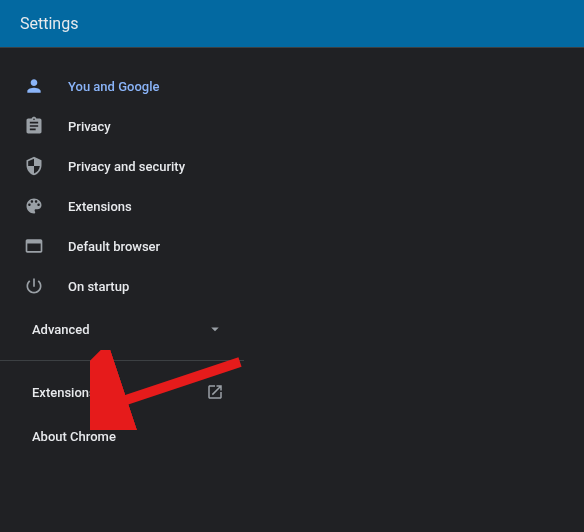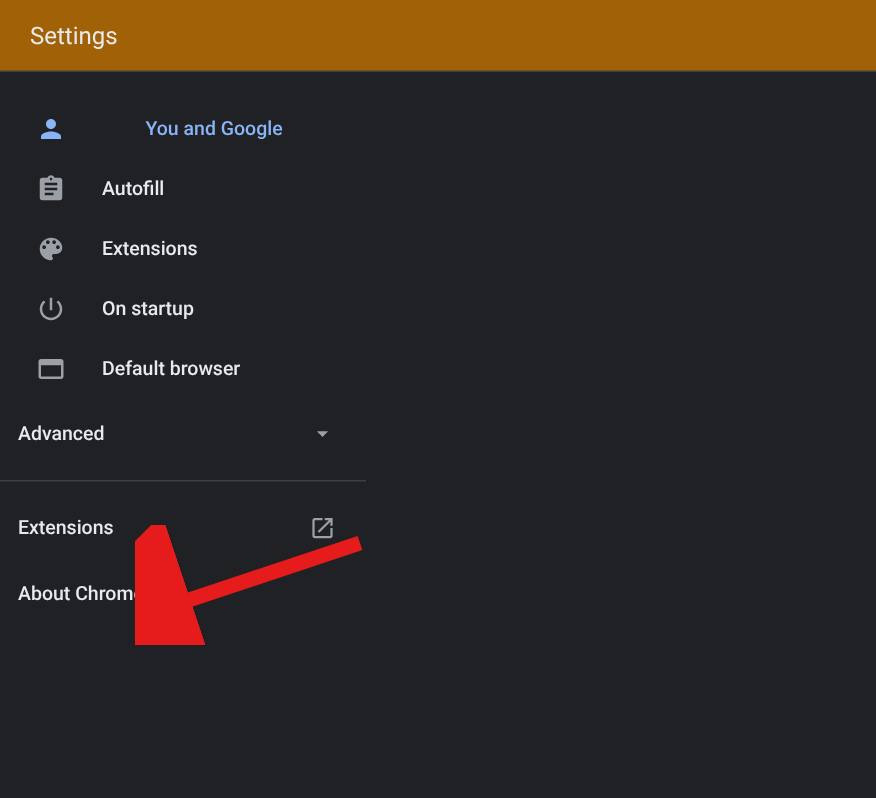--- a/index.html
+++ b/index.html
@@ -6,41 +6,41 @@
   body {
     width: 584px;
     height: 532px;
     background: #202124;
     font-family: Roboto, Arial, sans-serif;
     color: #e8eaed;
     overflow: hidden;
     position: relative;
   }
   .header {
-    background: #a16207;
+    background: #0369a1;
     padding: 14px 20px;
     font-size: 16px;
     color: #e8eaed;
     border-bottom: 1px solid #3c4043;
   }
   .nav {
     padding-top: 18px;
     width: 244px;
   }
   .nav-item {
     display: flex;
     align-items: center;
     padding: 10px 0 10px 24px;
     cursor: pointer;
     font-size: 13px;
     font-weight: 500;
     color: #e8eaed;
     height: 40px;
   }
-  .nav-item.active .nav-label { color: #8ab4f8; margin-left: 29px; }
+  .nav-item.active .nav-label { color: #8ab4f8; }
   .nav-item.active .icon { fill: #8ab4f8; color: #8ab4f8; }
   .icon {
     width: 20px;
     height: 20px;
     margin-right: 24px;
     display: inline-flex;
     align-items: center;
     justify-content: center;
     fill: #9aa0a6;
     color: #9aa0a6;
@@ -48,21 +48,21 @@
   .divider {
     height: 1px;
     background: #3c4043;
     margin: 8px 0;
     width: 244px;
   }
   .section-item {
     display: flex;
     align-items: center;
     justify-content: space-between;
-    padding: 14px 20px 14px 12px;
+    padding: 14px 20px 14px 32px;
     width: 244px;
     font-size: 13px;
     font-weight: 500;
     color: #e8eaed;
     cursor: pointer;
   }
   .section-item .trail-icon {
     fill: #9aa0a6;
     width: 18px;
     height: 18px;
@@ -91,51 +91,59 @@
     </span>
     <span class="nav-label">You and Google</span>
   </div>
 
   <div class="nav-item">
     <span class="icon">
       <svg viewBox="0 0 24 24" width="20" height="20">
           <path d="M19 3h-4.18C14.4 1.84 13.3 1 12 1s-2.4.84-2.82 2H5c-1.1 0-2 .9-2 2v14c0 1.1.9 2 2 2h14c1.1 0 2-.9 2-2V5c0-1.1-.9-2-2-2zm-7 0c.55 0 1 .45 1 1s-.45 1-1 1-1-.45-1-1 .45-1 1-1zM7 7h10v2H7V7zm0 4h10v2H7v-2zm0 4h7v2H7v-2z"></path>
         </svg>
     </span>
-    <span class="nav-label">Autofill</span>
+    <span class="nav-label">Privacy</span>
   </div>
 
 
+  <div class="nav-item">
+    <span class="icon">
+      <svg viewBox="0 0 24 24" width="20" height="20">
+          <path d="M12 1L3 5v6c0 5.55 3.84 10.74 9 12 5.16-1.26 9-6.45 9-12V5l-9-4zm0 10.99h7c-.53 4.12-3.28 7.79-7 8.94V12H5V6.3l7-3.11v8.8z"></path>
+        </svg>
+    </span>
+    <span class="nav-label">Privacy and security</span>
+  </div>
 
   <div class="nav-item">
     <span class="icon">
       <svg viewBox="0 0 24 24" width="20" height="20">
           <path d="M12 3c-4.97 0-9 4.03-9 9s4.03 9 9 9c.83 0 1.5-.67 1.5-1.5 0-.39-.15-.74-.39-1.01-.23-.26-.38-.61-.38-.99 0-.83.67-1.5 1.5-1.5H16c2.76 0 5-2.24 5-5 0-4.42-4.03-8-9-8zm-5.5 9c-.83 0-1.5-.67-1.5-1.5S5.67 9 6.5 9 8 9.67 8 10.5 7.33 12 6.5 12zm3-4C8.67 8 8 7.33 8 6.5S8.67 5 9.5 5s1.5.67 1.5 1.5S10.33 8 9.5 8zm5 0c-.83 0-1.5-.67-1.5-1.5S13.67 5 14.5 5s1.5.67 1.5 1.5S15.33 8 14.5 8zm3 4c-.83 0-1.5-.67-1.5-1.5S16.67 9 17.5 9s1.5.67 1.5 1.5-.67 1.5-1.5 1.5z"></path>
         </svg>
     </span>
     <span class="nav-label">Extensions</span>
   </div>
 
 
   <div class="nav-item">
     <span class="icon">
       <svg viewBox="0 0 24 24" width="20" height="20">
-          <path d="M13 3h-2v10h2V3zm4.83 2.17l-1.42 1.42C17.99 7.86 19 9.81 19 12c0 3.87-3.13 7-7 7s-7-3.13-7-7c0-2.19 1.01-4.14 2.58-5.42L6.17 5.17C4.23 6.82 3 9.26 3 12c0 4.97 4.03 9 9 9s9-4.03 9-9c0-2.74-1.23-5.18-3.17-6.83z"></path>
+          <path d="M20 4H4c-1.1 0-2 .9-2 2v12c0 1.1.9 2 2 2h16c1.1 0 2-.9 2-2V6c0-1.1-.9-2-2-2zM4 9h16v9H4V9z"></path>
         </svg>
     </span>
-    <span class="nav-label">On startup</span>
+    <span class="nav-label">Default browser</span>
   </div>
 
   <div class="nav-item">
     <span class="icon">
       <svg viewBox="0 0 24 24" width="20" height="20">
-          <path d="M20 4H4c-1.1 0-2 .9-2 2v12c0 1.1.9 2 2 2h16c1.1 0 2-.9 2-2V6c0-1.1-.9-2-2-2zM4 9h16v9H4V9z"></path>
+          <path d="M13 3h-2v10h2V3zm4.83 2.17l-1.42 1.42C17.99 7.86 19 9.81 19 12c0 3.87-3.13 7-7 7s-7-3.13-7-7c0-2.19 1.01-4.14 2.58-5.42L6.17 5.17C4.23 6.82 3 9.26 3 12c0 4.97 4.03 9 9 9s9-4.03 9-9c0-2.74-1.23-5.18-3.17-6.83z"></path>
         </svg>
     </span>
-    <span class="nav-label">Default browser</span>
+    <span class="nav-label">On startup</span>
   </div>
 
 </div>
 
 <div class="section-item">
   <span>Advanced</span>
   <span class="trail-icon">
     <svg viewBox="0 0 24 24" width="18" height="18" fill="#9aa0a6">
         <path d="M7 10l5 5 5-5z"></path>
       </svg>

